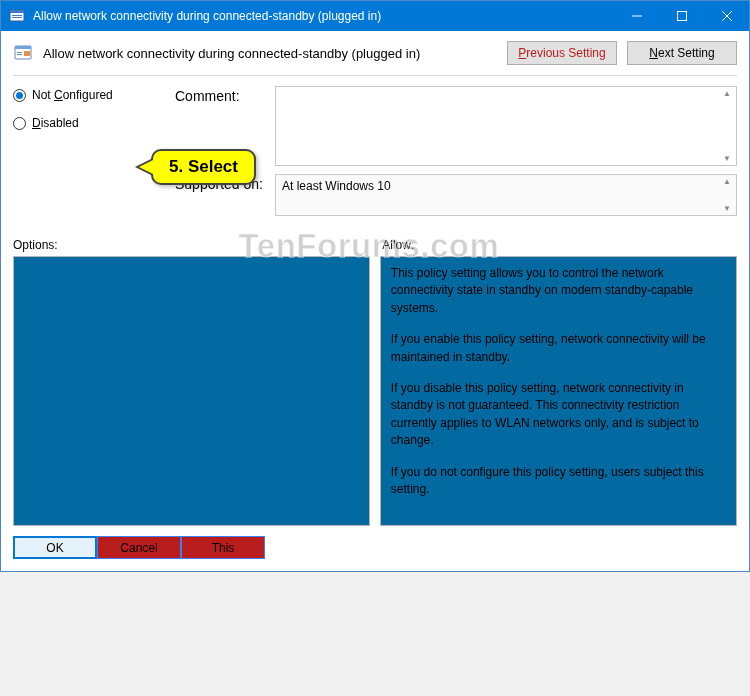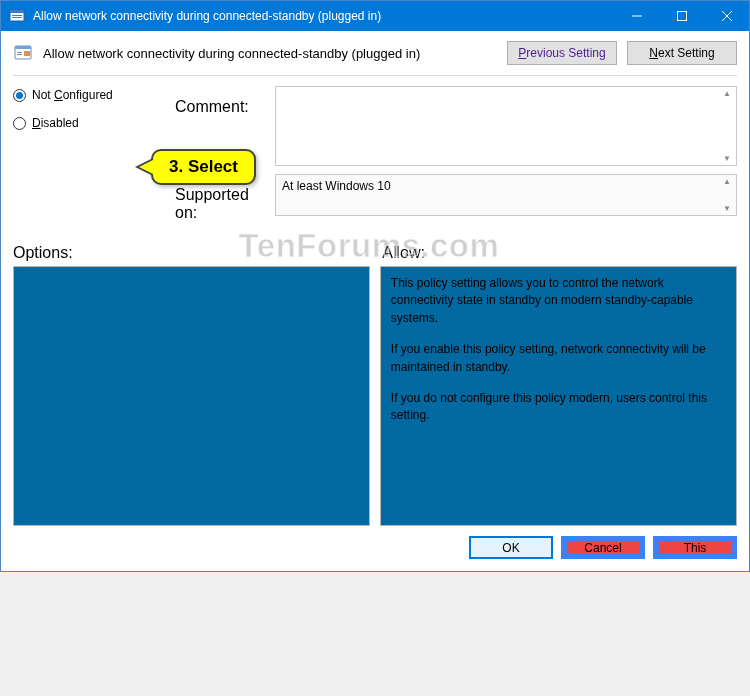--- a/index.html
+++ b/index.html
@@ -76,21 +76,21 @@
     height: 24px;
     background: #e1e1e1;
     border: 1px solid #adadad;
     font-size: 12px;
     display: inline-flex;
     align-items: center;
     justify-content: center;
     padding: 0 10px;
   }
   .nav-btn.disabled {
-    color: #4c1d95;
+    color: #b91c1c;
   }
   .nav-btn .uline { text-decoration: underline; }
 
   
   .sep {
     height: 1px;
     background: #d9d9d9;
     margin: 2px 0 10px 0;
   }
 
@@ -133,22 +133,21 @@
   }
   .field-row {
     display: flex;
     align-items: flex-start;
     gap: 10px;
     margin-bottom: 8px;
   }
   .field-label {
     width: 90px;
     padding-top: 2px;
-    font-size: 16px;
-    margin-top: 10px;
+    font-size: 14px;
   }
   .comment-box {
     flex: 1 1 auto;
     height: 80px;
     border: 1px solid #c8c8c8;
     background: #fff;
     position: relative;
     padding: 4px 18px 4px 6px;
     font-size: 12px;
     color: #000;
@@ -172,21 +171,21 @@
     justify-content: space-between;
     color: #888;
     font-size: 8px;
     align-items: center;
   }
 
   
   .panels-labels {
     display: flex;
     margin-top: 14px;
-    font-size: 16px;
+    font-size: 12px;
   }
   .panels-labels .lab-left { width: 51%; }
   .panels-labels .lab-right { flex: 1; }
 
   .panels {
     display: flex;
     gap: 10px;
     flex: 1 1 auto;
     margin-top: 4px;
     min-height: 0;
@@ -204,29 +203,28 @@
     padding: 8px 10px;
     font-size: 12px;
     line-height: 1.45;
     overflow-y: auto;
   }
   .panel-right p { margin: 0 0 14px 0; }
 
   
   .footer {
     display: flex;
-    justify-content: flex-end;
-    gap: 8px;
+    gap: 0;
     padding-top: 10px;
   }
   .btn {
     min-width: 84px;
     height: 23px;
-    background: #ef4444;
-    border: 6px solid #3b82f6;
+    background: #b91c1c;
+    border: 1px solid #3b82f6;
     font-size: 12px;
     display: inline-flex;
     align-items: center;
     justify-content: center;
   }
   .btn.primary {
     border: 2px solid #0078d7;
     background: #e5f1fb;
   }
 
@@ -402,30 +400,31 @@
       <div class="lab-right">Allow:</div>
     </div>
 
     <div class="panels">
       <div class="panel panel-left">
         <span></span>
       </div>
       <div class="panel panel-right">
         <p>This policy setting allows you to control the network connectivity state in standby on modern standby-capable systems.</p>
         <p>If you enable this policy setting, network connectivity will be maintained in standby.</p>
-        <p>If you do not configure this policy modern, users control this setting.</p>
+        <p>If you disable this policy setting, network connectivity in standby is not guaranteed. This connectivity restriction currently applies to WLAN networks only, and is subject to change.</p>
+        <p>If you do not configure this policy setting, users subject this setting.</p>
       </div>
     </div>
 
     <div class="footer">
       <div class="btn primary">OK</div>
       <div class="btn">Cancel</div>
       <div class="btn">This</div>
     </div>
 
   </div>
 
-  <div class="callout c1">3. Select</div>
+  <div class="callout c1">5. Select</div>
   <div class="callout c2">9. Click on</div>
 
   <div class="watermark">TenForums.com</div>
 
 </div>
 
 </body></html>

